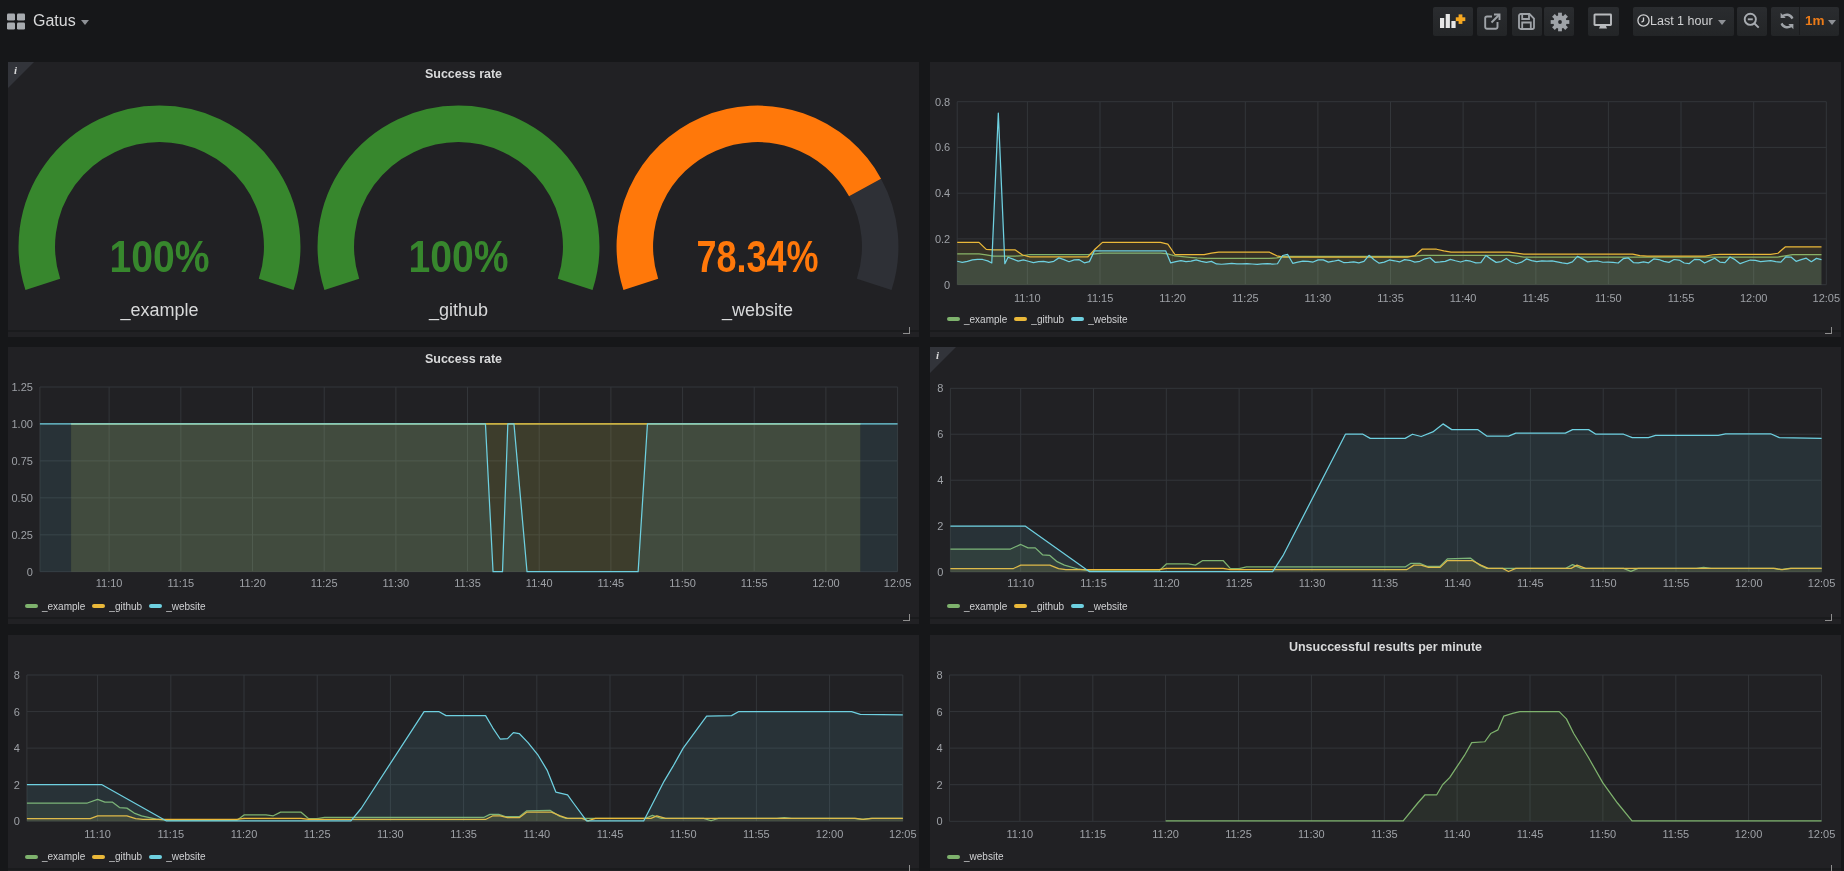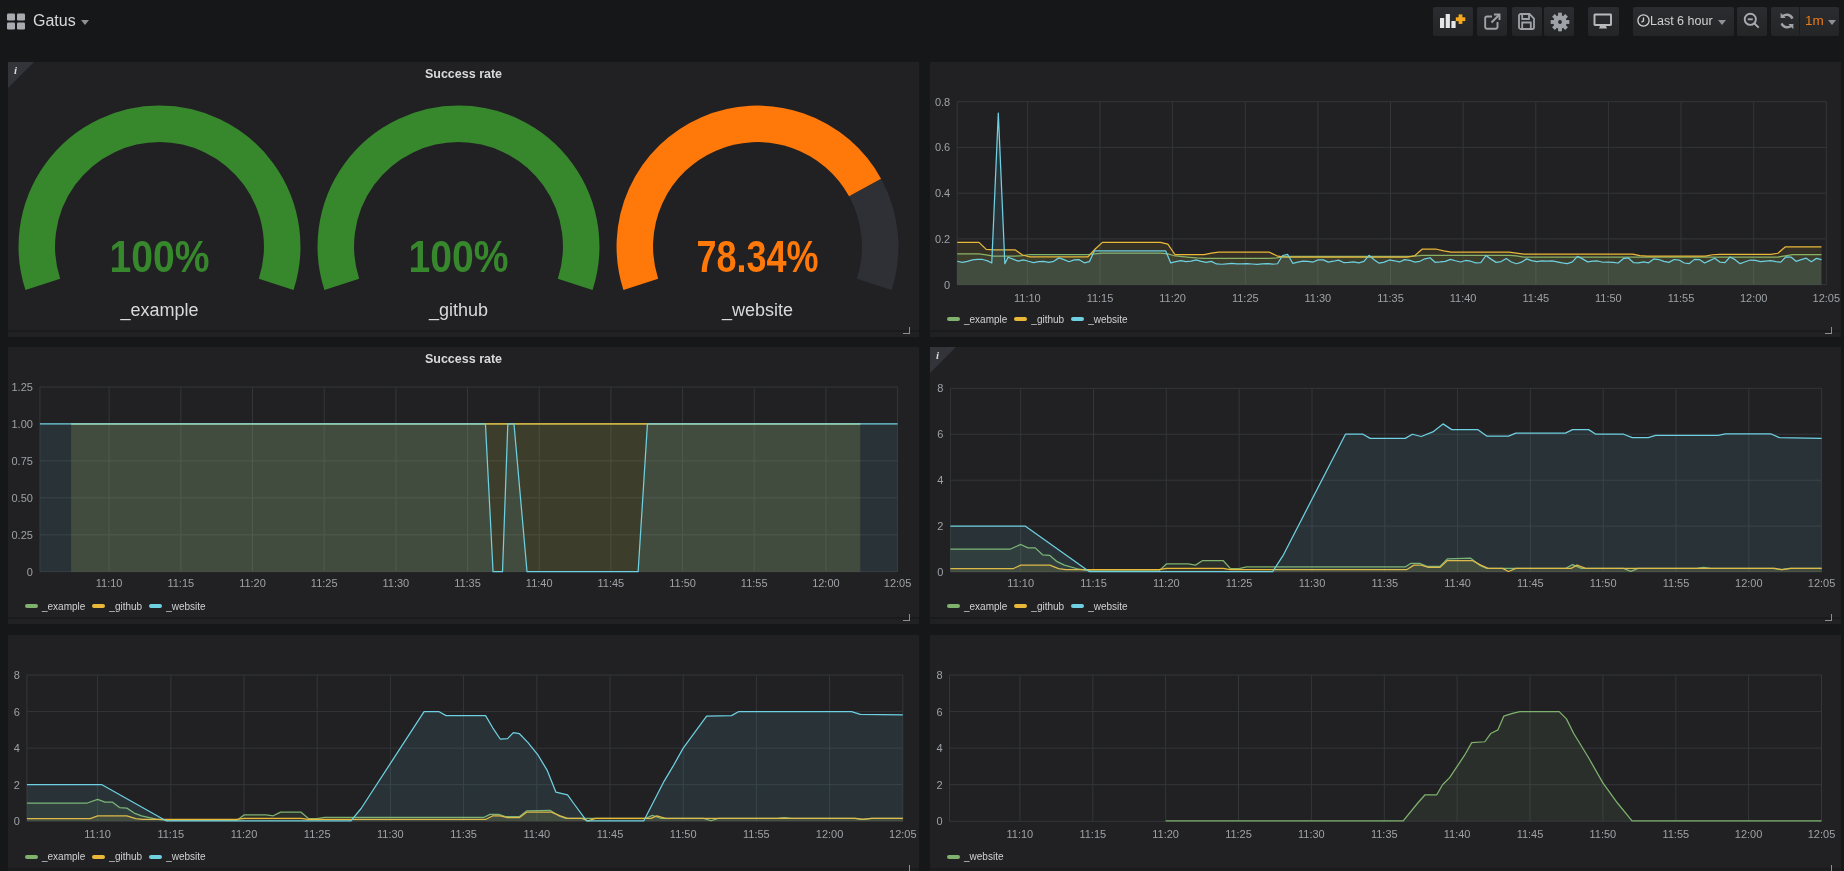--- a/index.html
+++ b/index.html
@@ -63,36 +63,36 @@
       </svg></div>
     <div class="nbtn" style="left:1587.5px;width:31px"><svg width="22" height="20" viewBox="0 0 22 20" style="margin:5px 0 0 4px">
 <rect x="2.5" y="2.5" width="16.5" height="10.5" rx="0.5" fill="none" stroke="#b9bbbe" stroke-width="1.9"></rect>
 <path d="M8 14 L14 14 L15 16.5 L7 16.5 Z" fill="#b9bbbe"></path>
       </svg></div>
     <div class="nbtn" style="left:1633px;width:101px">
       <svg width="13" height="13" viewBox="0 0 13 13" style="position:absolute;left:4px;top:7px" fill="none" stroke="#d0d1d3" stroke-width="1.3">
 <circle cx="6.5" cy="6.5" r="5.6"></circle>
         <path d="M6.5 3.6 V6.9 L4.5 8.2"></path>
       </svg>
-<span style="position:absolute;left:17px;top:7px;font-size:12.5px;line-height:15px;color:#d0d1d3">Last 6 hour</span>
+<span style="position:absolute;left:17px;top:7px;font-size:12.5px;line-height:15px;color:#d0d1d3">Last 1 hour</span>
 <span class="caret" style="position:absolute;right:8px;top:13px"></span>
     </div>
     <div class="nbtn" style="left:1737px;width:30px"><svg width="18" height="18" viewBox="0 0 18 18" style="margin:5px 0 0 6px" fill="none" stroke="#a8acb1" stroke-width="1.9">
 <circle cx="7.3" cy="7.3" r="5.6"></circle>
         <path d="M11.5 11.5 L15.7 15.7"></path>
         <path d="M4.8 7.3 H9.8"></path>
       </svg></div>
     <div class="nbtn" style="left:1771px;width:68px">
       <svg width="18" height="18" viewBox="0 0 18 18" style="position:absolute;left:7px;top:5px" fill="#9fa3a8">
 <path d="M15.5 6.1 A7.3 7.3 0 0 0 3.2 4.0 L4.9 5.6 A5.1 5.1 0 0 1 13.4 7.2 Z"></path>
 <path d="M2.5 11.9 A7.3 7.3 0 0 0 14.8 14 L13.1 12.4 A5.1 5.1 0 0 1 4.6 10.8 Z"></path>
 <path d="M2.6 0.8 V5.9 H7.7 Z"></path>
         <path d="M15.4 17.2 V12.1 H10.3 Z"></path>
       </svg>
-<span style="position:absolute;left:34px;top:6px;font-size:13.5px;line-height:15px;font-weight:400;color:#eb7b18">1m</span>
+<span style="position:absolute;left:34px;top:6px;font-size:13.5px;line-height:15px;font-weight:700;color:#eb7b18">1m</span>
 <span class="caret" style="position:absolute;right:3px;top:13px"></span>
 <div style="position:absolute;left:28px;top:0;width:1px;height:28px;background:#1b1c1e"></div>
     </div>
   </div>
 <div class="panel" style="left:8px;top:62px;width:911px;height:275px">
     <div class="ptitle">Success rate</div>
     <div class="icorner"></div>
     <div class="iglyph">i</div>
     <svg class="chart" width="911" height="275" viewBox="0 0 911 275" style="position:absolute;left:0;top:0">
       <path d="M34.81 222.42 A122.70 122.70 0 1 1 268.19 222.42" stroke="#37872D" stroke-width="36.5" fill="none"></path>
@@ -316,20 +316,21 @@
     </svg>
     <div class="legend" style="left:17px;top:216.39999999999998px">
       <span class="lg"><span class="sw" style="background:#7EB26D"></span>_example</span>
       <span class="lg"><span class="sw" style="background:#EAB839"></span>_github</span>
       <span class="lg"><span class="sw" style="background:#6ED0E0"></span>_website</span>
     </div>
     <div class="scrollline"></div>
     <div class="rsz"></div>
   </div>
 <div class="panel" style="left:930px;top:635px;width:911px;height:240px">
+    <div class="ptitle">Unsuccessful results per minute</div>
     <svg class="chart" width="911" height="240" viewBox="0 0 911 240" style="position:absolute;left:0;top:0">
       <line x1="19.5" y1="186.3" x2="891.5" y2="186.3" stroke="#33363a" stroke-width="1"></line>
       <text x="12.5" y="190.3" text-anchor="end" class="tick">0</text>
       <line x1="19.5" y1="149.7" x2="891.5" y2="149.7" stroke="#33363a" stroke-width="1"></line>
       <text x="12.5" y="153.7" text-anchor="end" class="tick">2</text>
       <line x1="19.5" y1="113.1" x2="891.5" y2="113.1" stroke="#33363a" stroke-width="1"></line>
       <text x="12.5" y="117.1" text-anchor="end" class="tick">4</text>
       <line x1="19.5" y1="76.6" x2="891.5" y2="76.6" stroke="#33363a" stroke-width="1"></line>
       <text x="12.5" y="80.6" text-anchor="end" class="tick">6</text>
       <line x1="19.5" y1="40.0" x2="891.5" y2="40.0" stroke="#33363a" stroke-width="1"></line>

